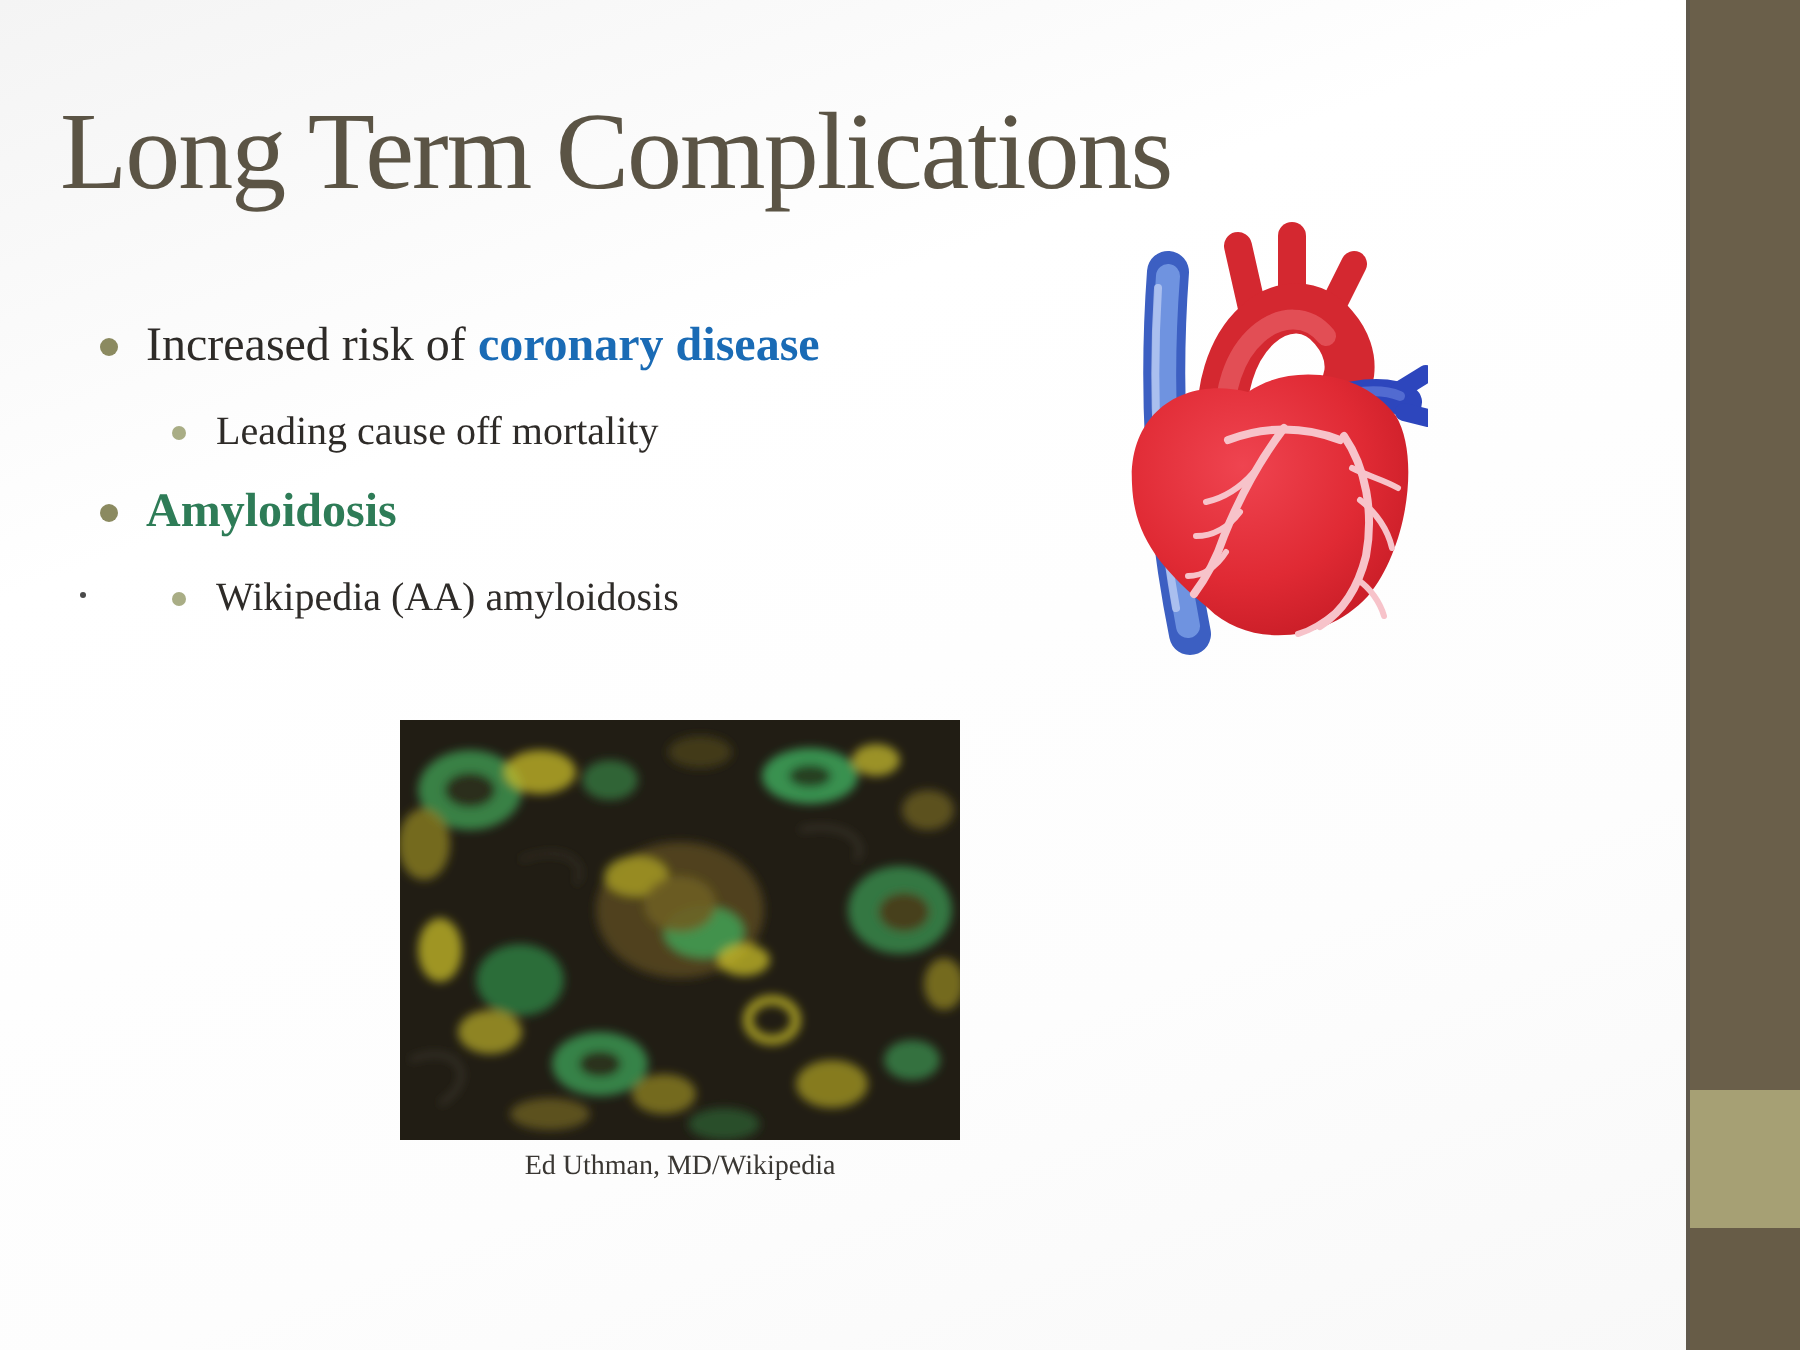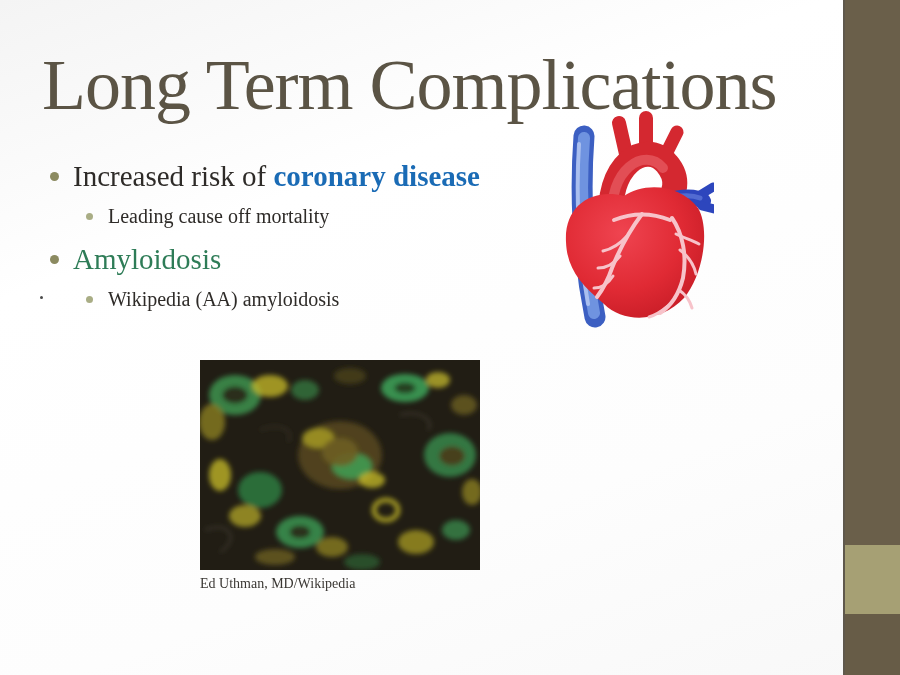--- a/index.html
+++ b/index.html
@@ -8,38 +8,38 @@
     background:linear-gradient(160deg,#f4f4f4 0%,#ffffff 30%,#fdfdfd 70%,#f8f8f8 100%);
     font-family:"Liberation Serif","DejaVu Serif",serif;
   }
   
   .sidebar{position:absolute;top:0;right:0;width:55px;height:675px;border-left:2px solid #5f584c;}
   .sidebar .seg-top{position:absolute;top:0;left:0;width:100%;height:545px;background:#6a5f4a;}
   .sidebar .seg-mid{position:absolute;top:545px;left:0;width:100%;height:69px;background:#a6a074;}
   .sidebar .seg-bottom{position:absolute;top:614px;left:0;width:100%;height:61px;background:#675c47;}
 
   .slide-title{
-    position:absolute;left:42px;top:44px;width:760px;margin:0;
-    font-size:72px;font-weight:normal;letter-spacing:-1px;color:#5b5445;line-height:1.15;
+    position:absolute;left:30px;top:44px;width:760px;margin:0;
+    font-size:55px;font-weight:normal;letter-spacing:-1px;color:#5b5445;line-height:1.15;
   }
 
   .bullet-row{position:absolute;display:flex;align-items:center;color:#2e2b28;}
-  .bullet-row.level1{left:50px;font-size:29px;}
+  .bullet-row.level1{left:50px;font-size:24px;}
   .bullet-row.level2{left:86px;font-size:20px;}
   .dot{flex:0 0 auto;border-radius:50%;}
   .dot.l1{width:9px;height:9px;background:#8b8a60;margin-right:14px;}
   .dot.l2{width:7px;height:7px;background:#a9ad85;margin-right:15px;}
   .hl-blue{color:#1a6bb5;font-weight:bold;}
-  .hl-green{color:#2e7c57;font-weight:normal;text-align:center;}
+  .hl-green{color:#2e7c57;font-weight:bold;text-align:center;}
   .stray-mark{position:absolute;left:40px;top:296px;width:3px;height:3px;border-radius:50%;background:#4a4a4a;}
 
   .heart-wrap{position:absolute;left:552px;top:110px;width:162px;height:218px;}
   .micrograph-wrap{position:absolute;left:200px;top:360px;width:280px;height:210px;}
   .micro-caption{
-    position:absolute;left:200px;top:576px;width:280px;
+    position:absolute;left:200px;top:576px;width:280px;text-align:center;
     font-size:14px;color:#3a3733;
   }
 </style>
 </head>
 <body>
 
 <div class="viewport">
 
   <div class="sidebar">
     <div class="seg-top"></div>

